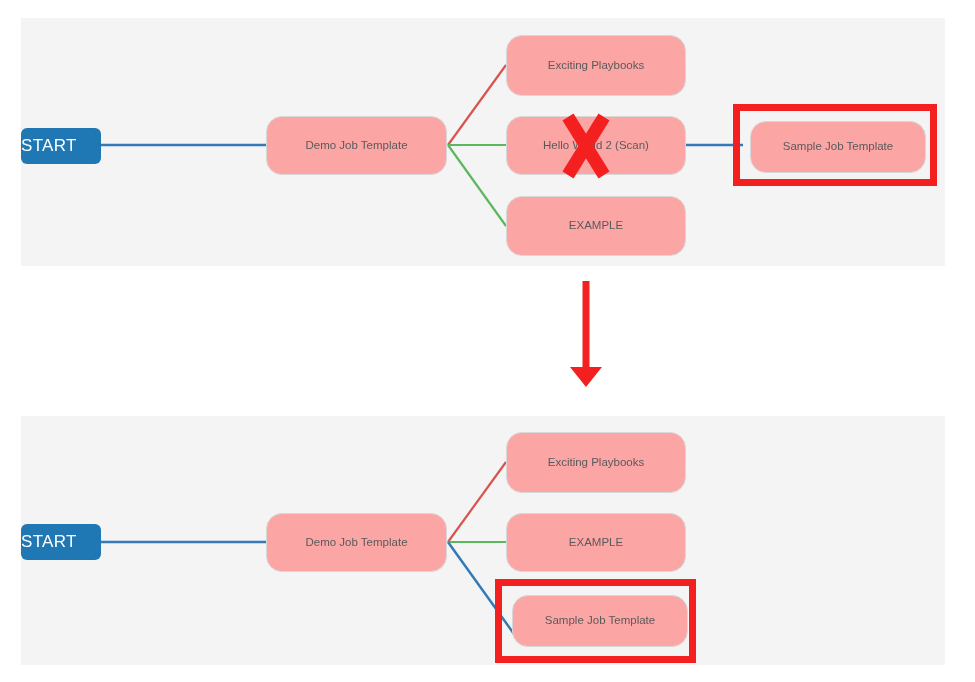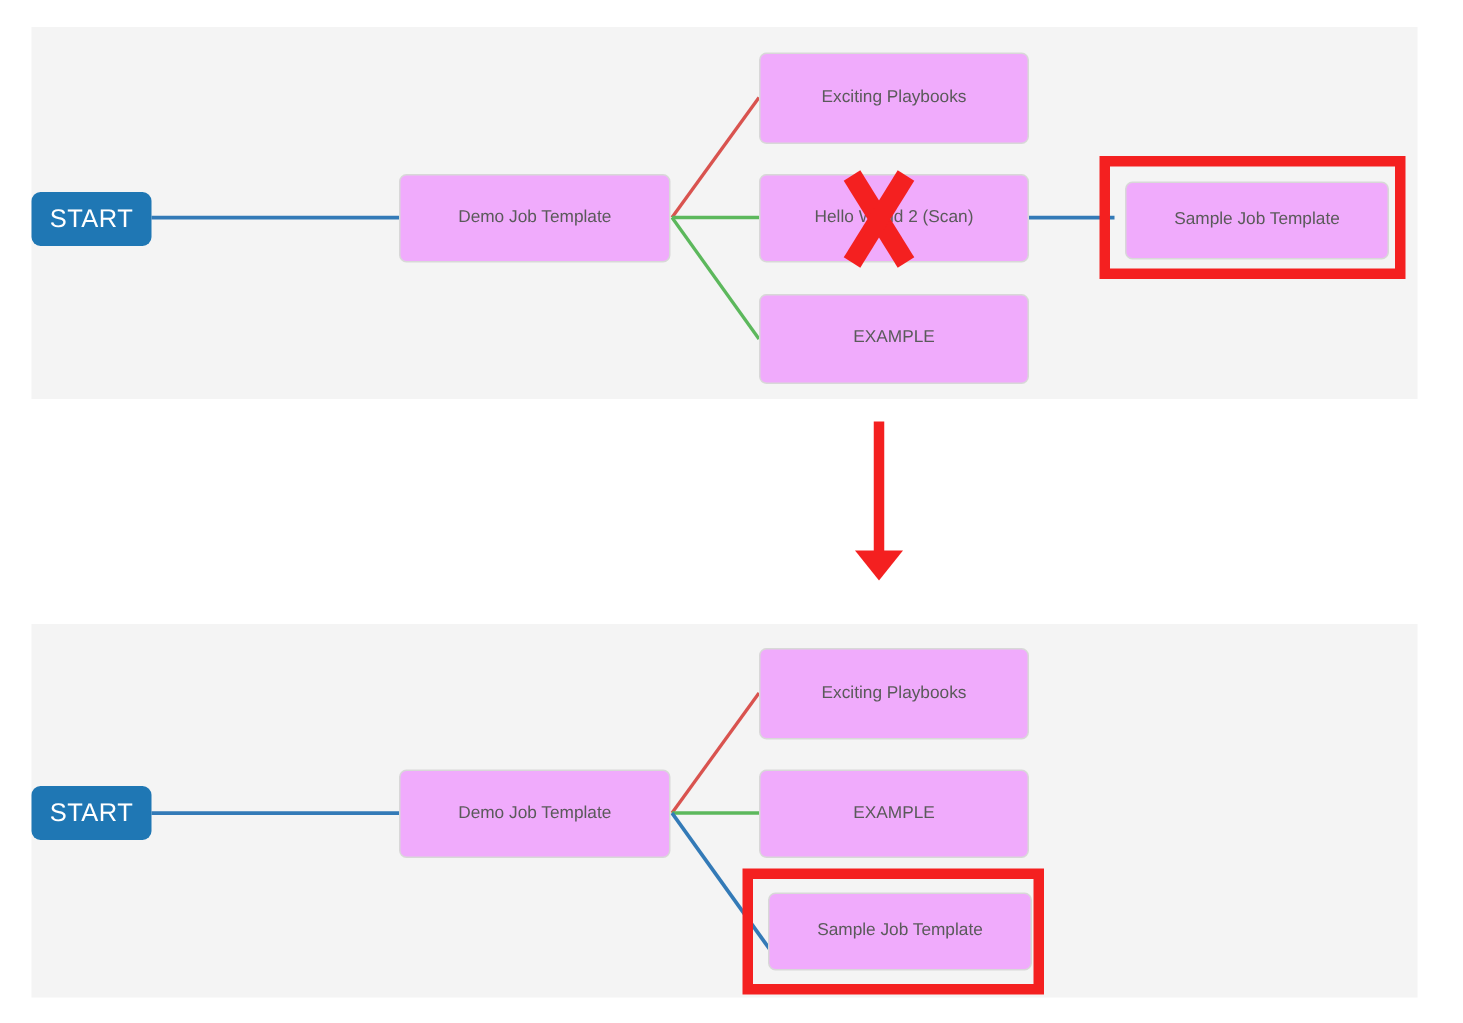--- a/index.html
+++ b/index.html
@@ -43,30 +43,29 @@
     position: absolute;
     width: 80px;
     height: 36px;
     background: #1f77b4;
     border-radius: 6px;
     color: #ffffff;
     font-size: 17px;
     letter-spacing: 0.3px;
     display: flex;
     align-items: center;
-    justify-content: center;
     box-sizing: border-box;
   }
 
   
   .node {
     position: absolute;
-    background: #f0abfc;
+    background: #fca5a5;
     border: 1px solid #d8d8d8;
-    border-radius: 5px;
+    border-radius: 16px;
     box-sizing: border-box;
     display: flex;
     align-items: center;
     justify-content: center;
     text-align: center;
     color: #5a5a5a;
     font-size: 11.5px;
     line-height: 1.2;
     padding: 4px 8px;
   }

